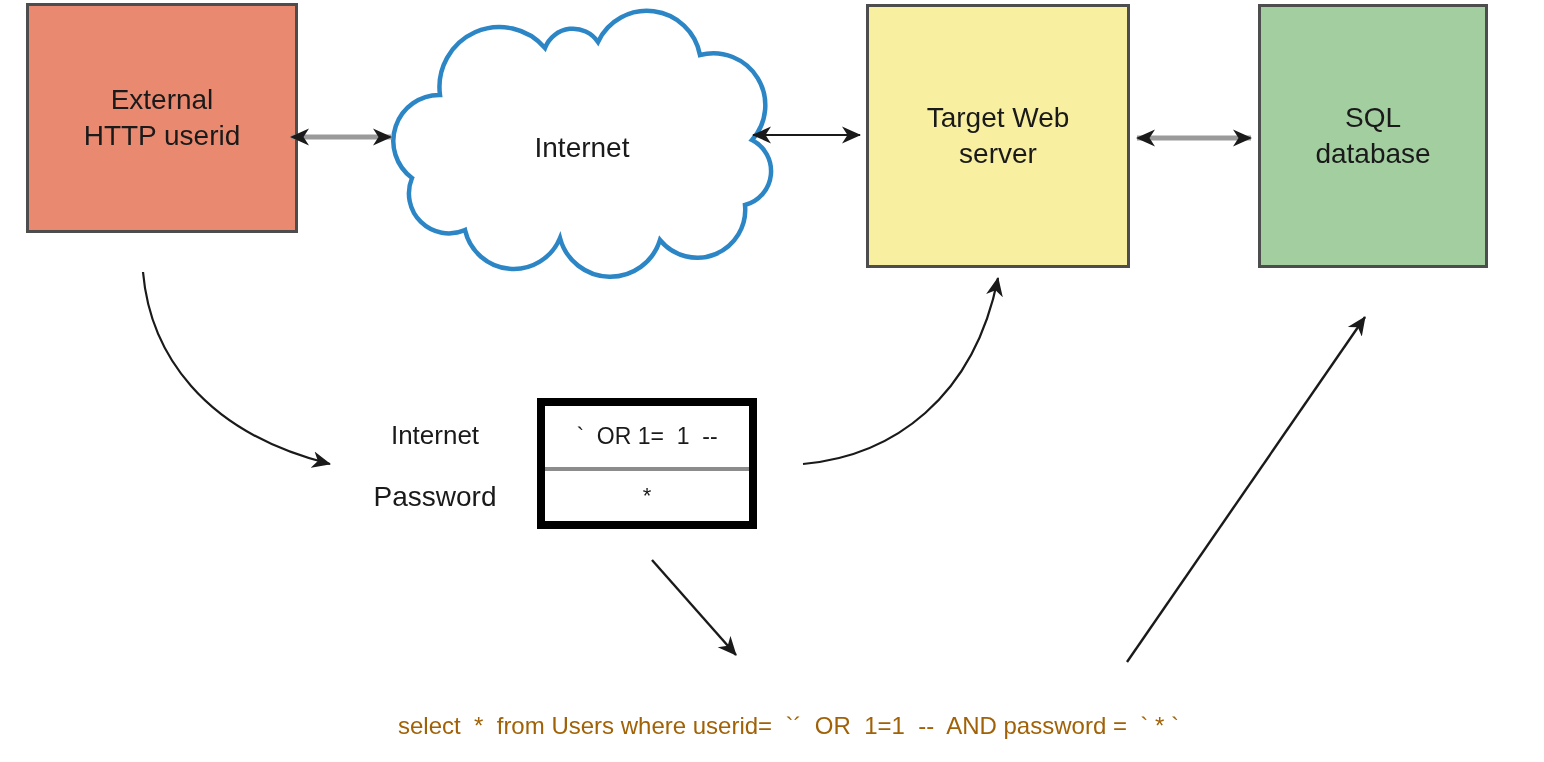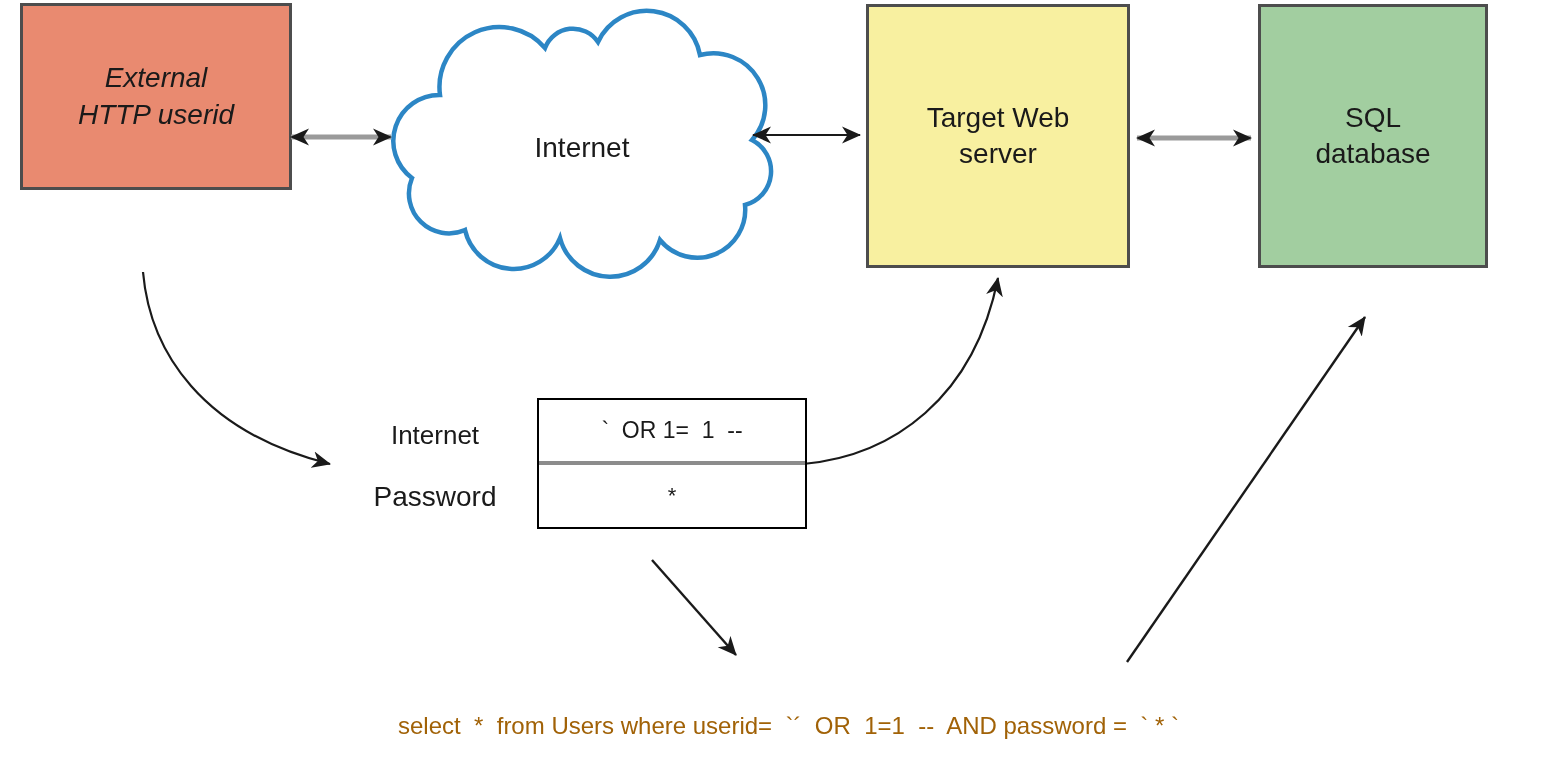--- a/index.html
+++ b/index.html
@@ -5,31 +5,31 @@
   html,body{margin:0;padding:0;background:#ffffff;}
   .stage{
     position:relative;width:1544px;height:762px;background:#ffffff;
     font-family:"Liberation Sans","DejaVu Sans",sans-serif;color:#1a1a1a;overflow:hidden;
   }
   .box{
     position:absolute;box-sizing:border-box;border:3px solid #4d4d4d;
     display:flex;align-items:center;justify-content:center;text-align:center;
     font-size:28px;line-height:1.3;z-index:1;
   }
-  .box-client{left:20px;top:3px;width:272px;height:187px;font-style:italic;}
+  .box-client{left:26px;top:3px;width:272px;height:230px;}
   .box-server{left:866px;top:4px;width:264px;height:264px;}
   .box-sqldb{left:1258px;top:4px;width:230px;height:264px;}
   .svg-layer{position:absolute;left:0;top:0;z-index:2;pointer-events:none;}
   .float-label{position:absolute;z-index:3;}
   .internet-label{left:467px;top:132px;width:230px;text-align:center;font-size:28px;}
   .username-label{left:360px;top:420px;width:150px;text-align:center;font-size:26px;}
   .password-label{left:360px;top:481px;width:150px;text-align:center;font-size:28px;}
   .form-box{
-    position:absolute;left:537px;top:398px;width:270px;height:131px;z-index:3;
-    box-sizing:border-box;border:2px solid #000000;background:#ffffff;
+    position:absolute;left:537px;top:398px;width:220px;height:131px;z-index:3;
+    box-sizing:border-box;border:8px solid #000000;background:#ffffff;
     display:flex;flex-direction:column;
   }
   .form-row{display:flex;align-items:center;justify-content:center;}
   .row-username{height:61px;font-size:23px;white-space:pre;}
   .row-divider{height:4px;background:#8c8c8c;}
   .row-password{flex:1;font-size:22px;}
   .query-text{
     position:absolute;left:398px;top:712px;z-index:3;
     font-size:24px;white-space:pre;color:#a16207;
   }

